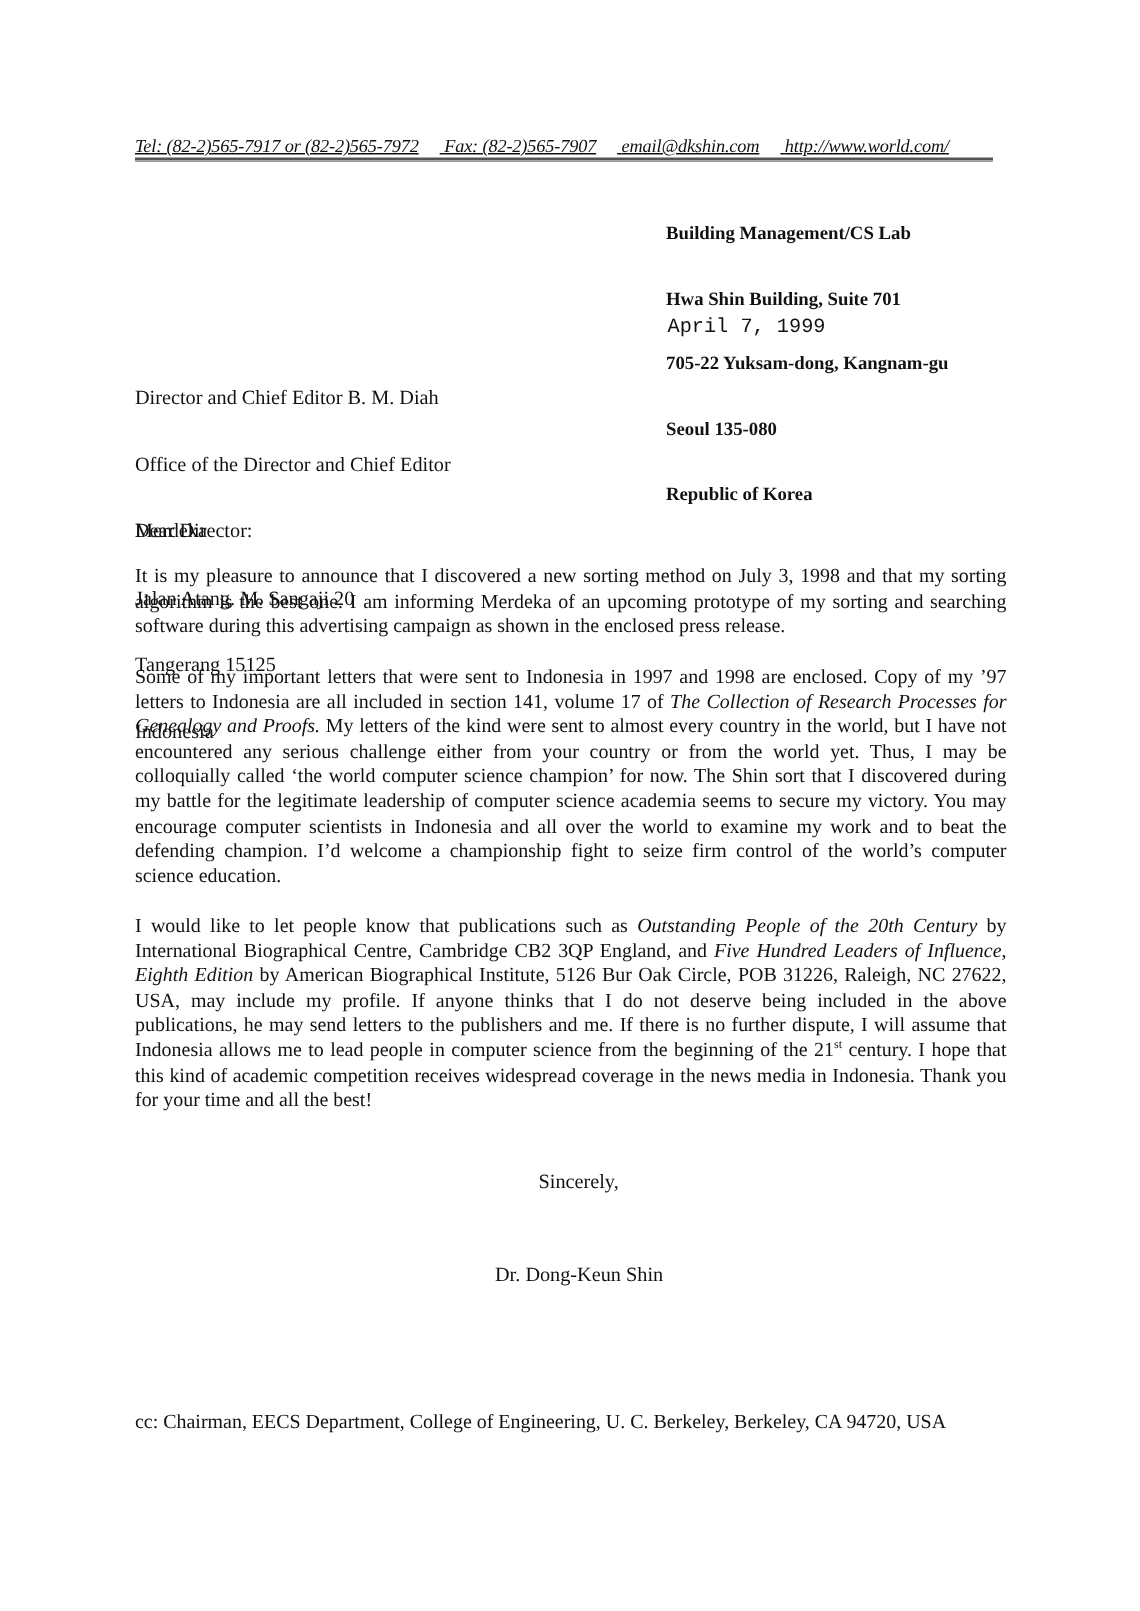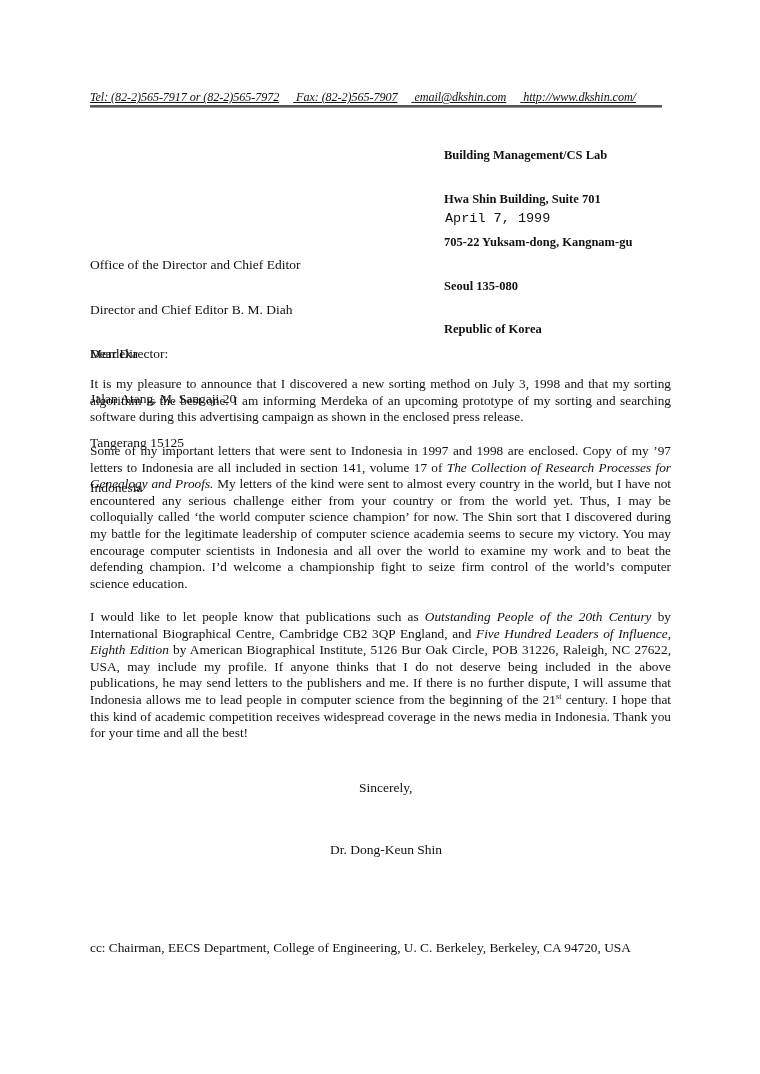--- a/index.html
+++ b/index.html
@@ -62,36 +62,36 @@
 </style>
 </head>
 <body>
 
 <div class="page">
 
   <div class="header-line">
     <span>Tel: (82-2)565-7917 or (82-2)565-7972</span>
     <span>Fax: (82-2)565-7907</span>
     <span>email@dkshin.com</span>
-    <span>http://www.dkshin.com/</span>
+    <span>http://www.world.com/</span>
   </div>
 
   <div class="sender">
     <span class="line">Building Management/CS Lab</span>
     <span class="line">Hwa Shin Building, Suite 701</span>
     <span class="line">705-22 Yuksam-dong, Kangnam-gu</span>
     <span class="line">Seoul 135-080</span>
     <span class="line">Republic of Korea</span>
   </div>
 
   <div class="date">April 7, 1999</div>
 
   <div class="recipient">
+    <span class="line">Director and Chief Editor B. M. Diah</span>
     <span class="line">Office of the Director and Chief Editor</span>
-    <span class="line">Director and Chief Editor B. M. Diah</span>
     <span class="line">Merdeka</span>
     <span class="line">Jalan Atang. M. Sangaji 20</span>
     <span class="line">Tangerang 15125</span>
     <span class="line">Indonesia</span>
   </div>
 
   <div class="salutation">Dear Director:</div>
 
   <div class="para p1">It is my pleasure to announce that I discovered a new sorting method on July 3, 1998 and that my sorting algorithm is the best one.   I am informing Merdeka of an upcoming prototype of my sorting and searching software during this advertising campaign as shown in the enclosed press release.</div>
 

